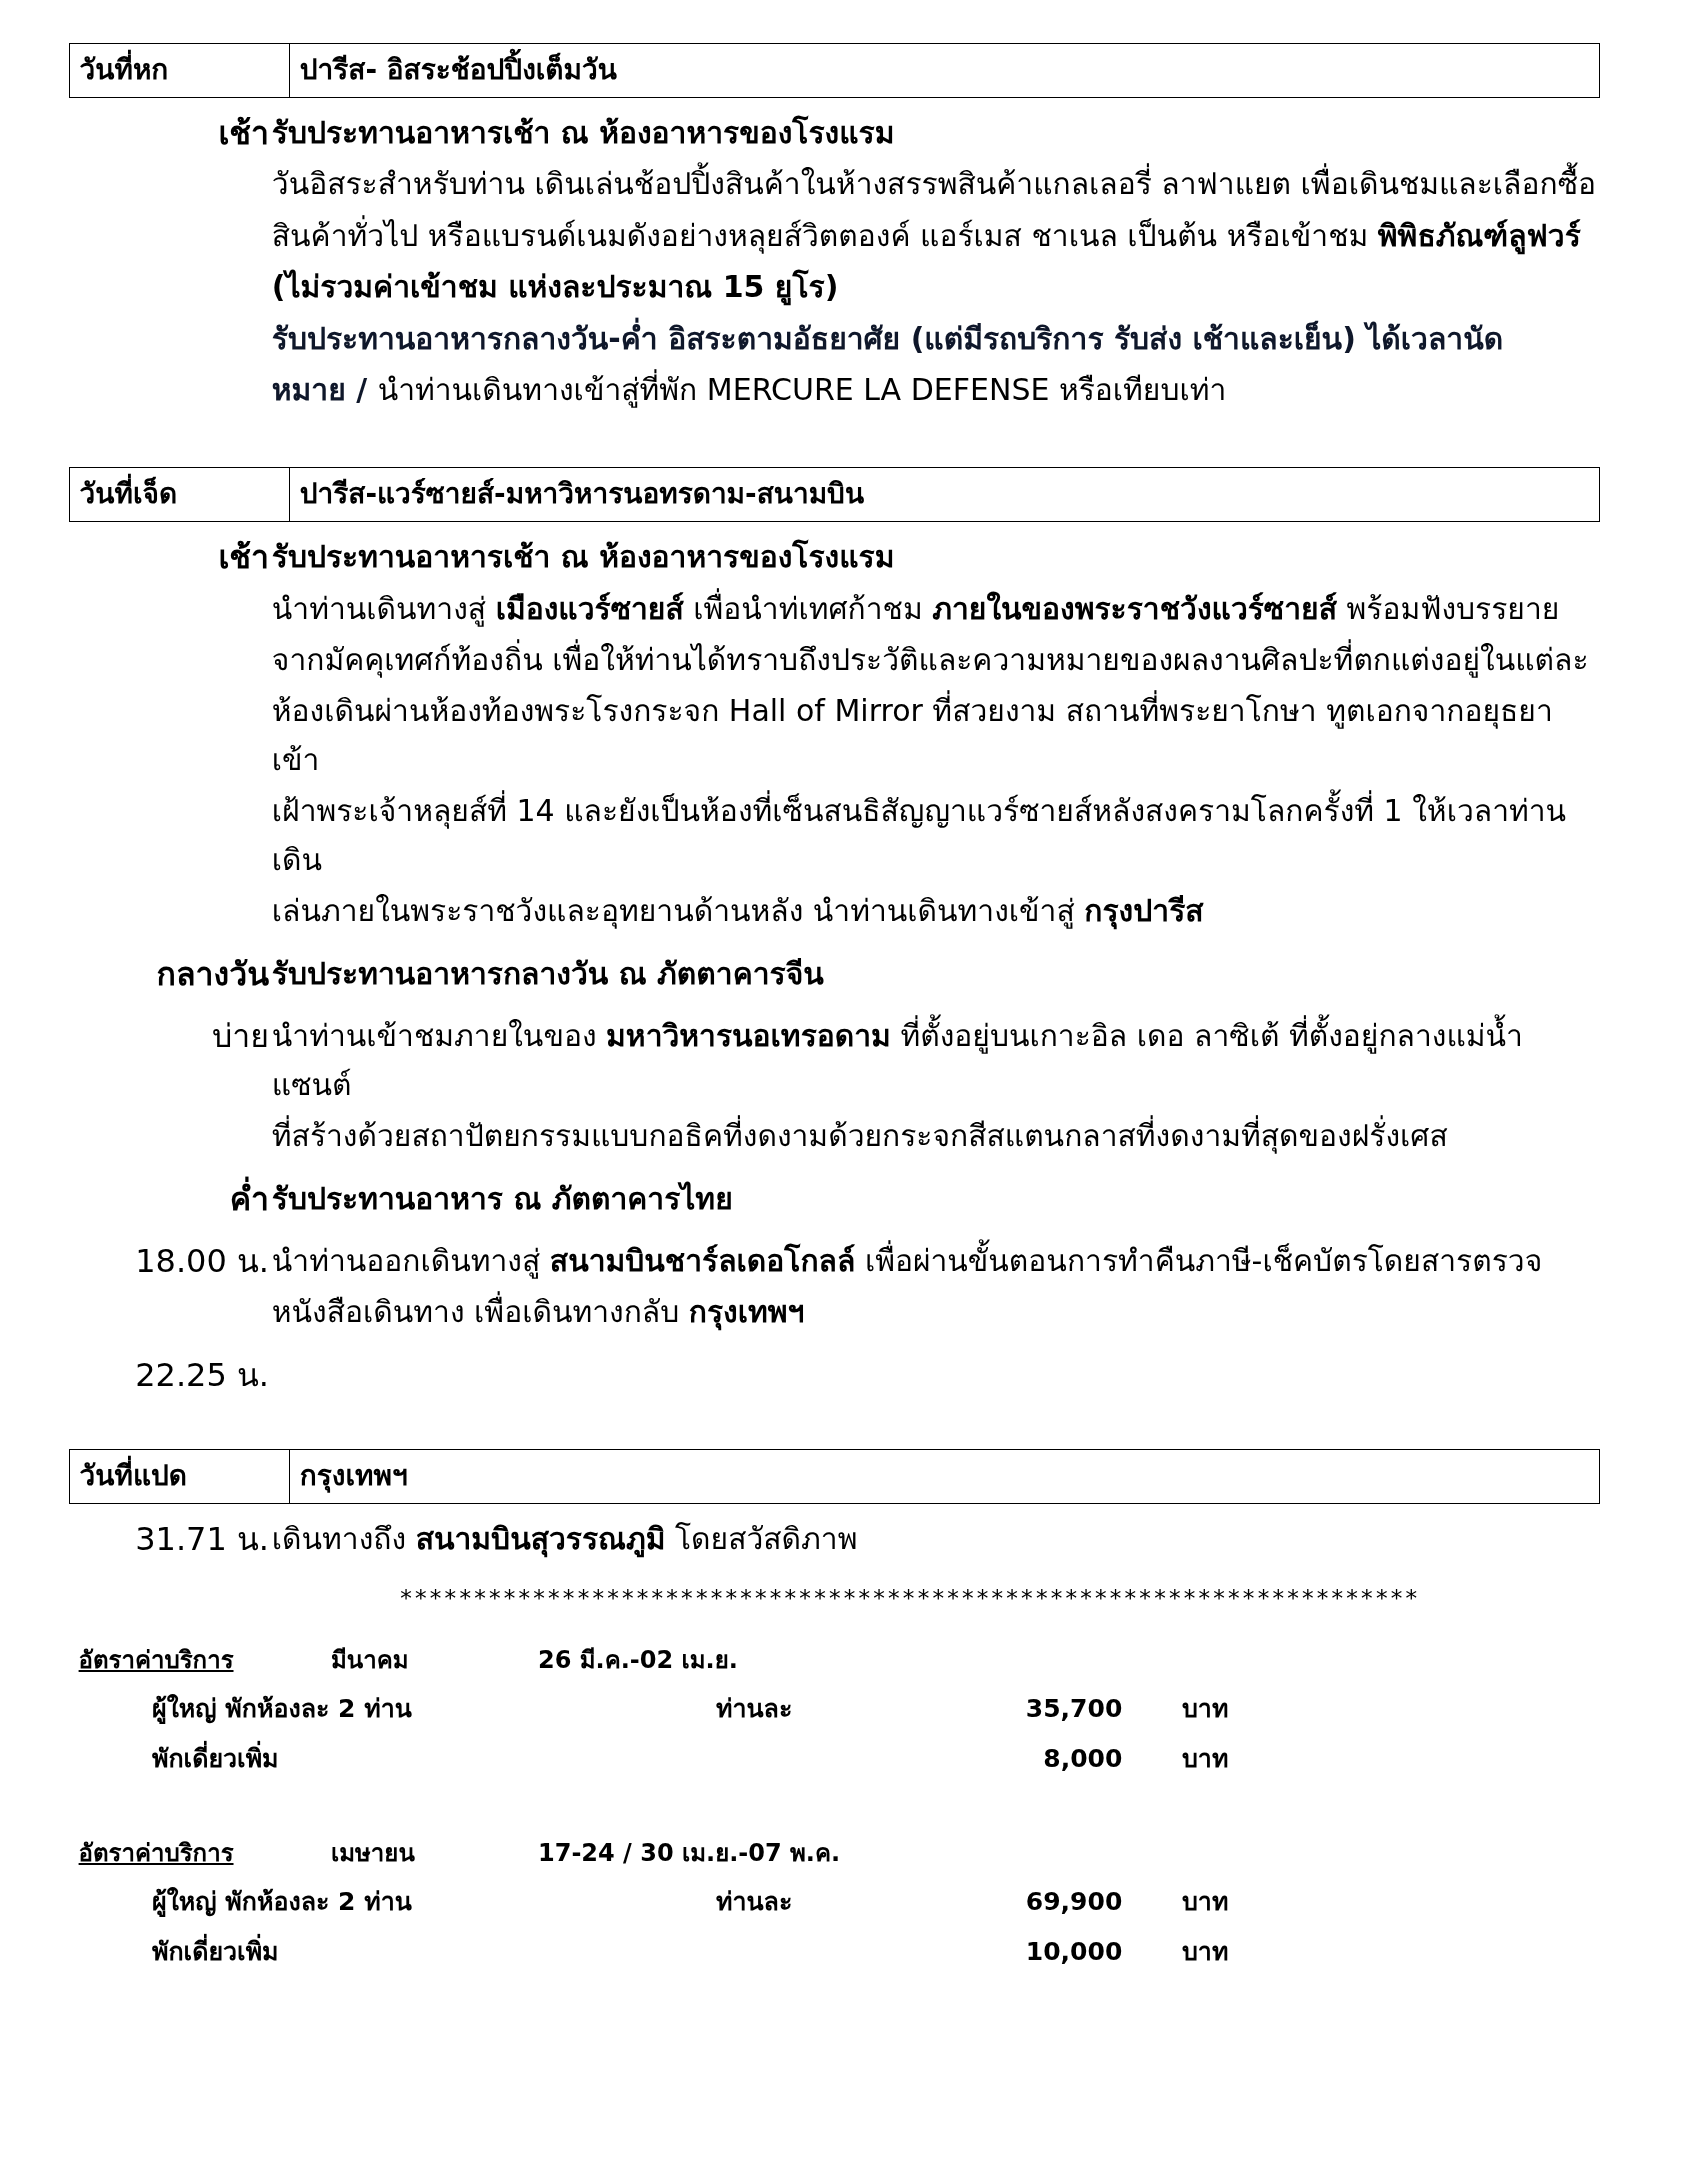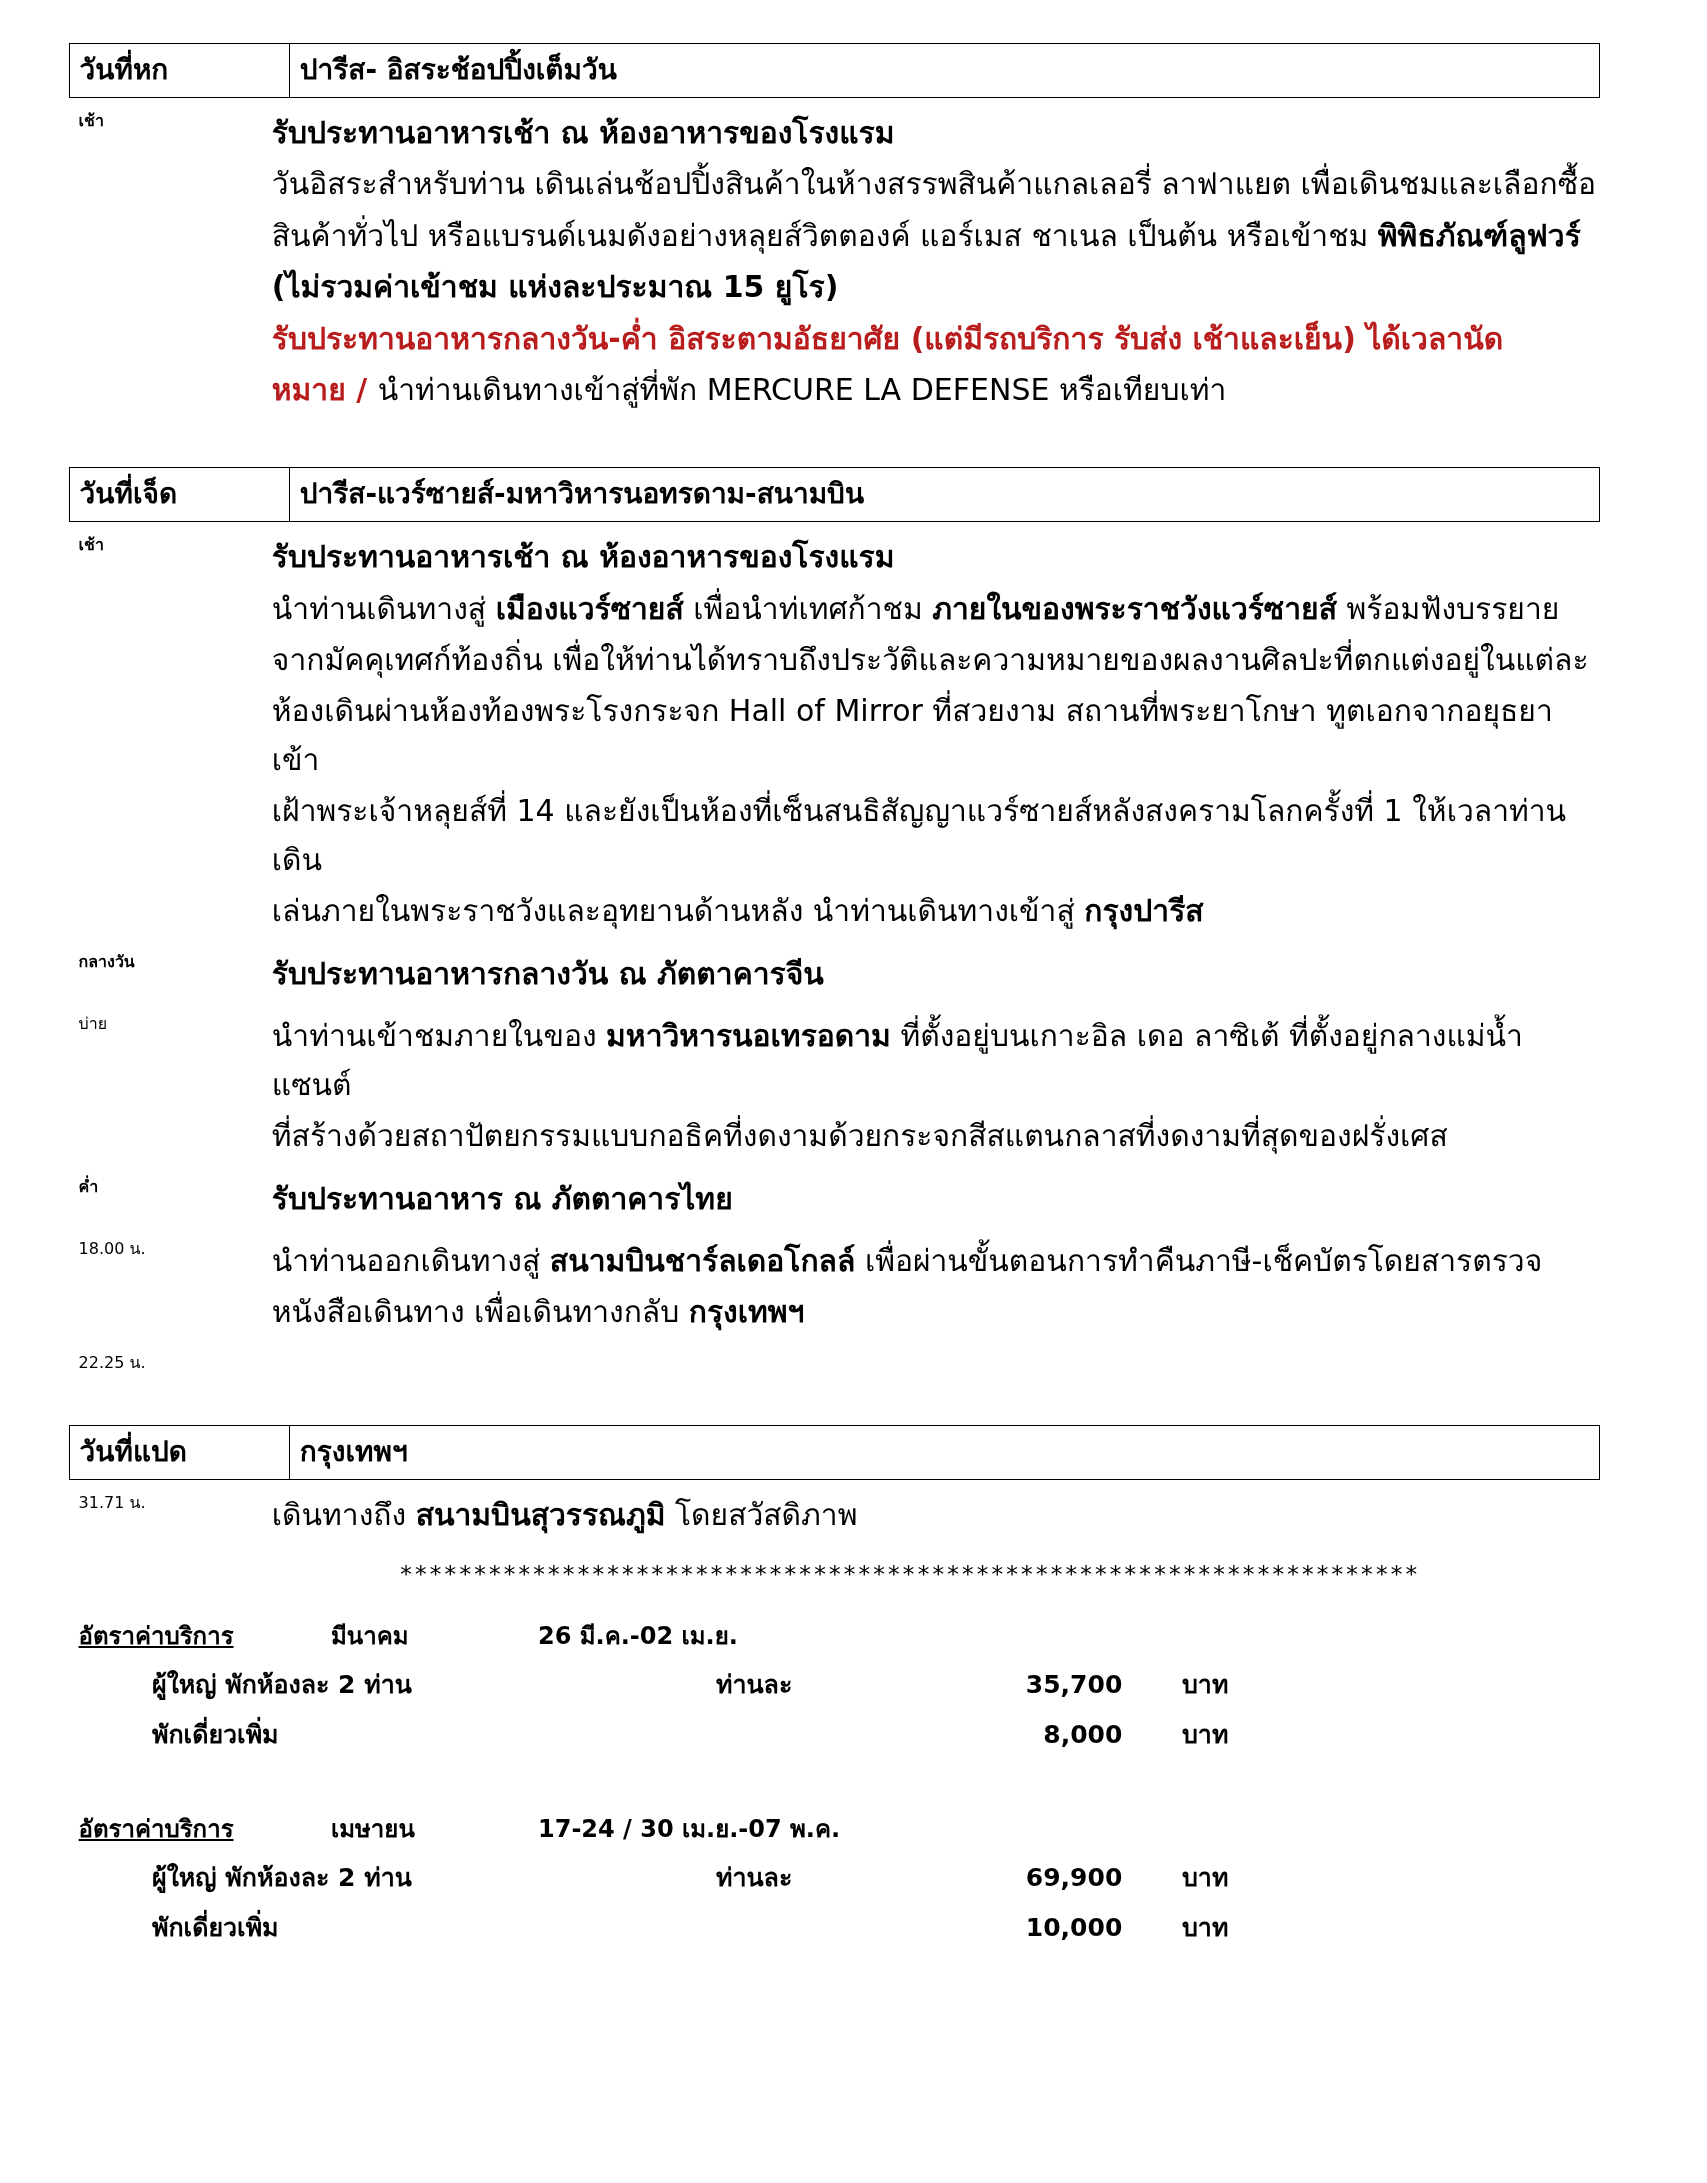--- a/index.html
+++ b/index.html
@@ -46,38 +46,39 @@
   .row {
     display: flex;
     align-items: flex-start;
     margin-top: 11px;
   }
   .row .label {
     width: 200px;
     flex: 0 0 200px;
     box-sizing: border-box;
     padding-left: 9.6px;
-    font-size: 16px;
+    font-size: 32px;
     line-height: 1.5;
     font-weight: bold;
+    text-align: right;
   }
   .row .label.plain {
     font-weight: normal;
   }
   .row .content {
     flex: 1 1 auto;
     font-size: 30px;
     line-height: 1.62;
     padding-left: 2.8px;
   }
   .row .content p {
     margin: 0 0 2.8px 0;
   }
   b { font-weight: bold; }
-  .red { color: #b91c1c; font-weight: bold; }
+  .red { color: #0f172a; font-weight: bold; }
 
   .gap-lg { height: 50px; }
   .gap-md { height: 27.5px; }
 
   .stars {
     font-size: 23.4px;
     letter-spacing: 0.7px;
     padding-left: 330px;
     font-family: "DejaVu Sans Mono", monospace;
     white-space: nowrap;

